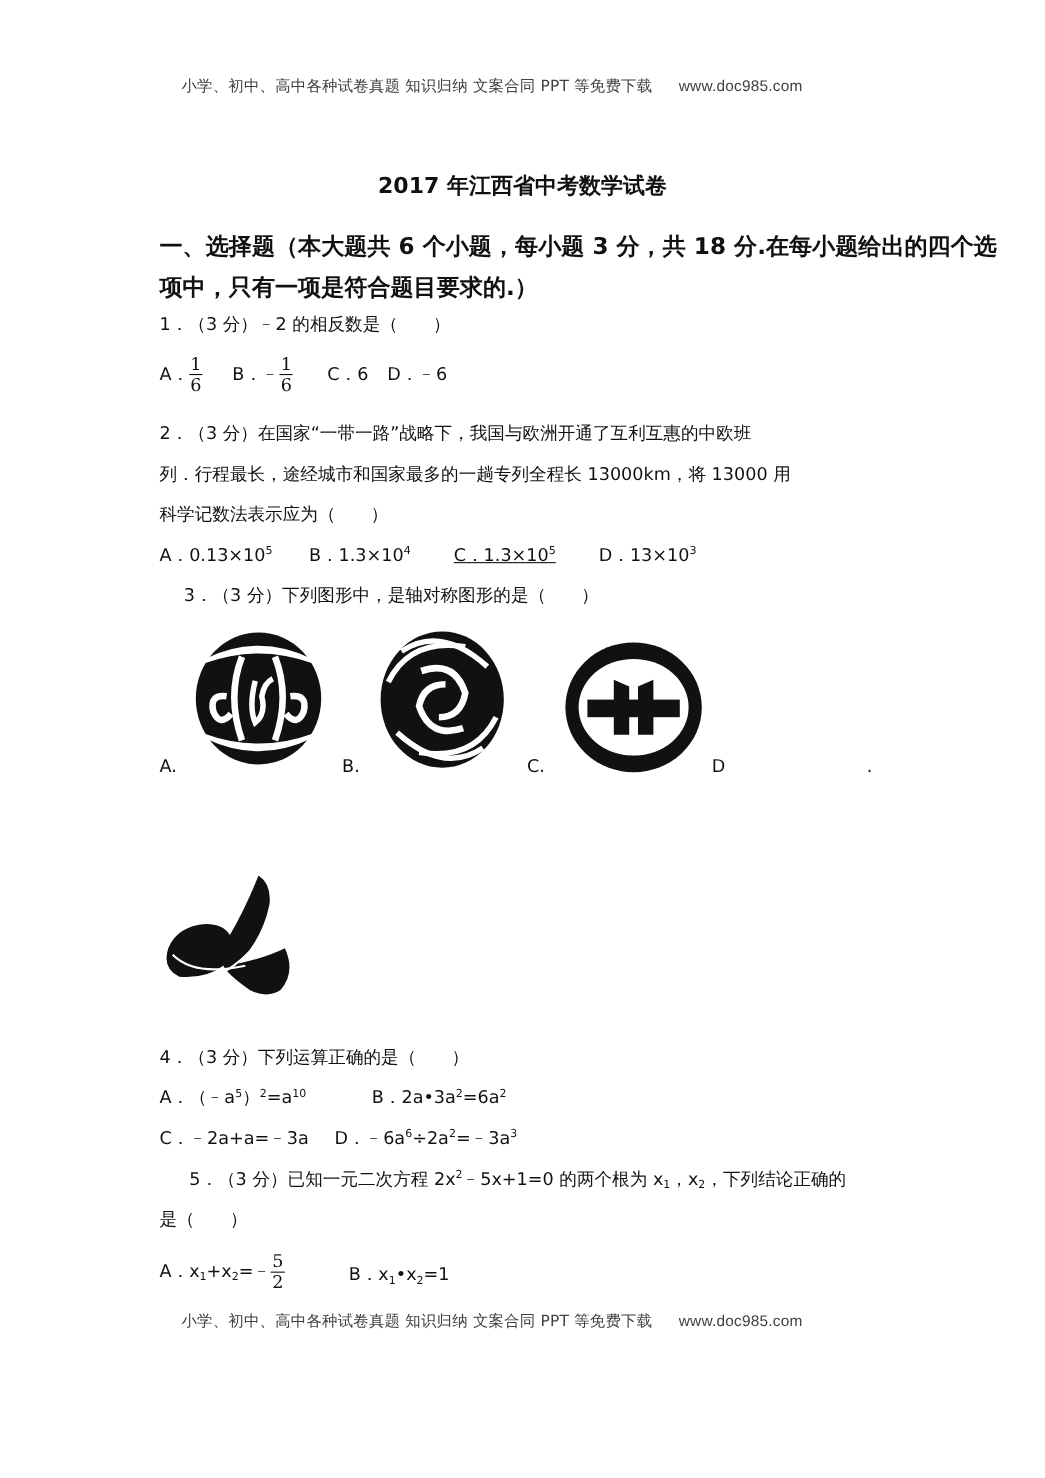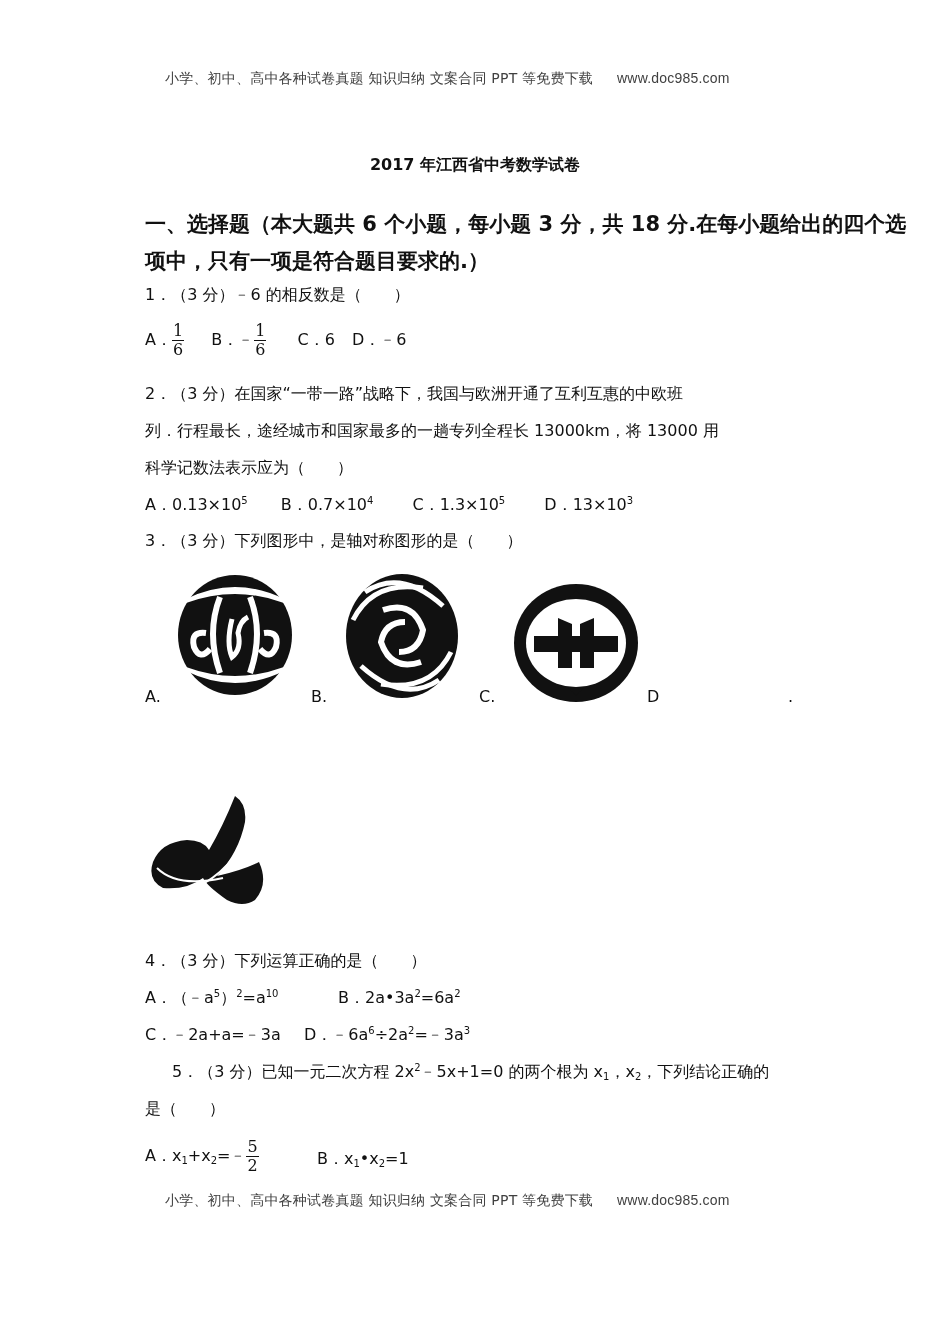--- a/index.html
+++ b/index.html
@@ -1,21 +1,21 @@
 <!DOCTYPE html>
 <html><head>
 <meta charset="utf-8">
 <style>
   html, body { margin: 0; padding: 0; background: #ffffff; }
   body { width: 950px; height: 1344px; position: relative; overflow: hidden;
          font-family: "DejaVu Sans", "Liberation Sans", sans-serif; color: #111; }
   .abs { position: absolute; white-space: nowrap; }
   .hdr { font-size: 14px; color: #404040; letter-spacing: 0.2px; }
   .hdr .url { font-family: "Liberation Sans", sans-serif; margin-left: 24px; }
-  .title { font-size: 16px; font-weight: bold; left: 0; width: 950px; text-align: center; top: 155px; }
+  .title { font-size: 20px; font-weight: bold; left: 0; width: 950px; text-align: center; top: 155px; }
   .sec { font-size: 21px; font-weight: bold; left: 145px; }
   .q { font-size: 16px; left: 145px; }
   .opt { font-size: 16px; }
   sup { font-size: 10px; vertical-align: 6px; line-height: 0; }
   sub { font-size: 10px; vertical-align: -3px; line-height: 0; }
   .frac { display: inline-block; vertical-align: middle; text-align: center; font-family: "DejaVu Serif", serif; font-size: 16px; line-height: 18px; }
   .frac span { display: block; padding: 0 1px; }
   .frac .num { border-bottom: 1px solid #111; }
   .fig { position: absolute; }
 </style>
@@ -24,39 +24,39 @@
 
 <div class="abs hdr" style="left:165px; top:70px;">
   <span>小学、初中、高中各种试卷真题  知识归纳  文案合同  PPT 等免费下载</span><span class="url">www.doc985.com</span>
 </div>
 
 <div class="abs title">2017 年江西省中考数学试卷</div>
 
 <div class="abs sec" style="top:210px;">一、选择题（本大题共 6 个小题，每小题 3 分，共 18 分.在每小题给出的四个选</div>
 <div class="abs sec" style="top:247px;">项中，只有一项是符合题目要求的.）</div>
 
-<div class="abs q" style="top:285px;">1．（3 分）﹣6 的相反数是（　　）</div>
+<div class="abs q" style="top:285px;">1．（3 分）﹣2 的相反数是（　　）</div>
 <div class="abs opt" style="left:145px; top:322px;">
   <span><span>A．</span><span class="frac"><span class="num">1</span><span>6</span></span></span>
   <span style="margin-left:22px;"><span>B．﹣</span><span class="frac"><span class="num">1</span><span>6</span></span></span>
   <span style="margin-left:26px;">C．6</span>
   <span style="margin-left:12px;">D．﹣6</span>
 </div>
 
 <div class="abs q" style="top:384px;">2．（3 分）在国家“一带一路”战略下，我国与欧洲开通了互利互惠的中欧班</div>
 <div class="abs q" style="top:421px;">列．行程最长，途经城市和国家最多的一趟专列全程长 13000km，将 13000 用</div>
 <div class="abs q" style="top:458px;">科学记数法表示应为（　　）</div>
 <div class="abs opt" style="left:145px; top:495px;">
   <span><span>A．0.13×10</span><sup>5</sup></span>
-  <span style="margin-left:28px;"><span>B．0.7×10</span><sup>4</sup></span>
-  <span style="margin-left:34px;"><span>C．1.3×10</span><sup>5</sup></span>
+  <span style="margin-left:28px;"><span>B．1.3×10</span><sup>4</sup></span>
+  <span style="margin-left:34px;text-decoration:underline;"><span>C．1.3×10</span><sup>5</sup></span>
   <span style="margin-left:34px;"><span>D．13×10</span><sup>3</sup></span>
 </div>
 
-<div class="abs q" style="top:531px;">3．（3 分）下列图形中，是轴对称图形的是（　　）</div>
+<div class="abs q" style="top:531px;margin-left:22px;">3．（3 分）下列图形中，是轴对称图形的是（　　）</div>
 
 <svg class="fig" style="left:176px; top:573px;" width="118" height="124" viewBox="0 0 118 124">
   <ellipse cx="59" cy="62" rx="57" ry="60" fill="#111"></ellipse>
   <path d="M10 26 Q59 2 108 26 L108 30 Q59 12 10 30 Z" fill="#fff"></path>
   <path d="M10 98 Q59 122 108 98 L108 94 Q59 112 10 94 Z" fill="#fff"></path>
   <path d="M44 24 Q30 60 44 100" stroke="#fff" stroke-width="6" fill="none"></path>
   <path d="M74 24 Q88 60 74 100" stroke="#fff" stroke-width="6" fill="none"></path>
   <path d="M30 60 Q14 58 18 74 Q24 88 34 76" stroke="#fff" stroke-width="6" fill="none"></path>
   <path d="M88 60 Q104 58 100 74 Q94 88 84 76" stroke="#fff" stroke-width="6" fill="none"></path>
   <path d="M56 46 Q50 70 56 84 Q66 76 62 60 Q64 48 72 44" stroke="#fff" stroke-width="5" fill="none"></path>

